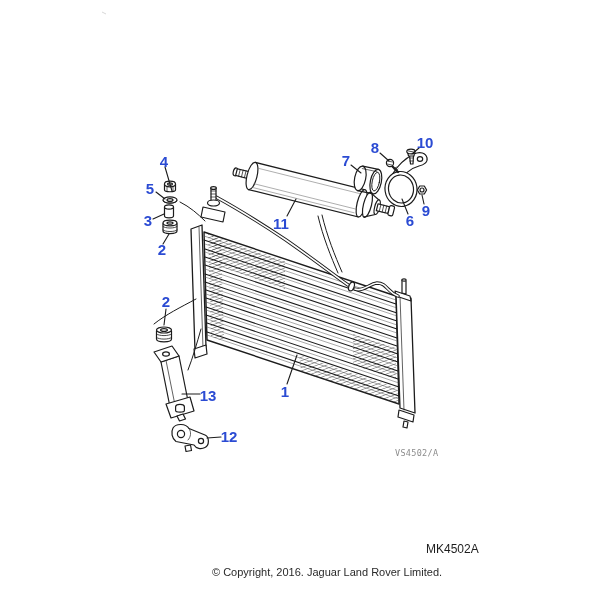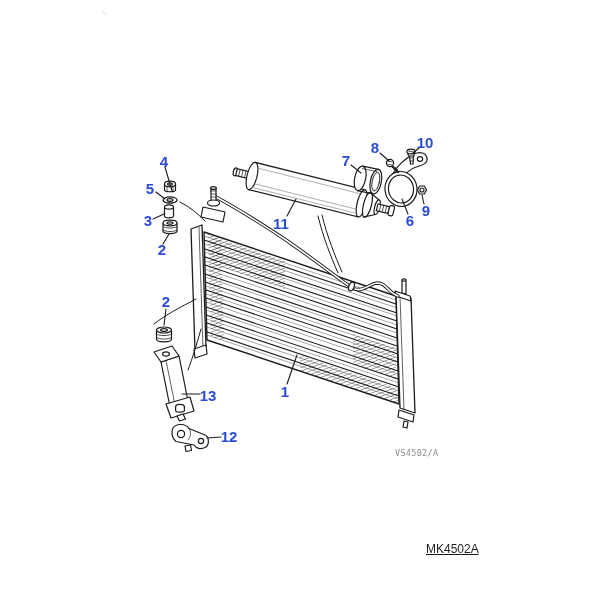--- a/index.html
+++ b/index.html
@@ -10,21 +10,21 @@
   .diagram-svg{position:absolute;left:0;top:0;}
   .callout-text{
     font-family:"Liberation Sans", sans-serif;
     font-weight:bold;font-size:15px;fill:#2b4bd3;text-anchor:middle;
   }
   .ref-text{
     font-family:"DejaVu Sans Mono", monospace;
     font-size:8.5px;fill:#8c8c8c;letter-spacing:0.3px;
   }
   .catalog-code{
-    position:absolute;left:426px;top:542px;font-size:12px;color:#1d1d1d;text-decoration:underline;
+    position:absolute;left:426px;top:542px;font-size:12px;color:#1d1d1d;
   }
   .copyright{
     position:absolute;left:212px;top:566px;font-size:11px;color:#2a2a2a;white-space:nowrap;
   }
 </style>
 </head>
 <body>
 
 <div class="page">
 
@@ -220,14 +220,15 @@
     <text class="callout-text" x="425" y="148">10</text>
     <text class="callout-text" x="410" y="226">6</text>
     <text class="callout-text" x="426" y="216">9</text>
   </g>
 
   <text class="ref-text" x="395" y="456">VS4502/A</text>
 </svg>
 
 <div class="catalog-code">MK4502A</div>
 
+<div class="copyright">© Copyright, 2016. Jaguar Land Rover Limited.</div>
 
 </div>
 
 </body></html>

